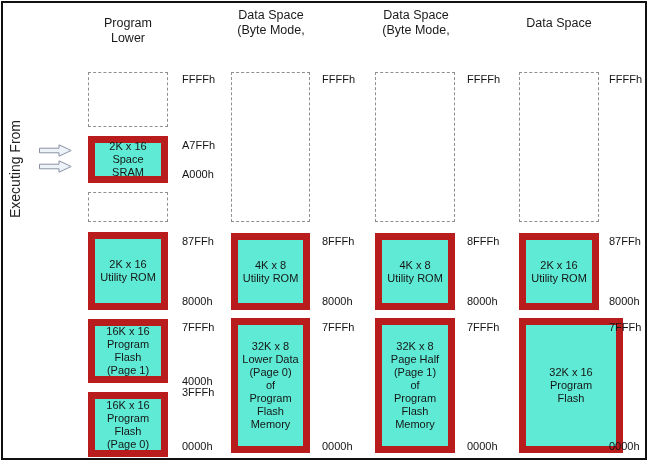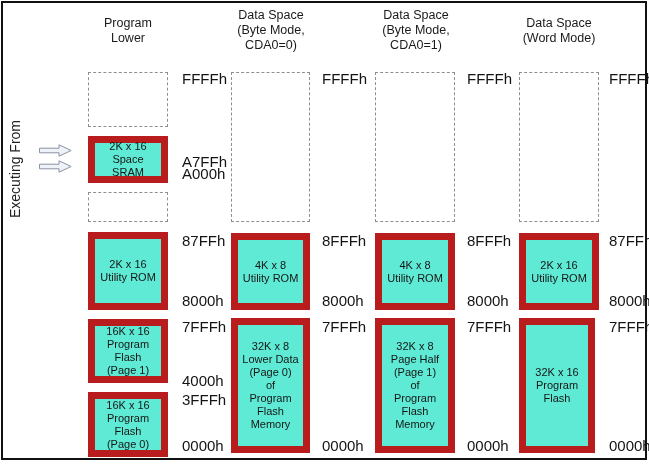--- a/index.html
+++ b/index.html
@@ -23,21 +23,21 @@
     font-size:12.5px;line-height:15px;color:#1a1a1a;
   }
   .box{
     position:absolute;box-sizing:border-box;
     display:flex;flex-direction:column;align-items:center;justify-content:center;
     font-size:11px;line-height:13px;text-align:center;color:#161616;
   }
   .box.solid{background:#5eead4;border:7px solid #b91c1c;}
   .box.dashed{background:transparent;border:1px dashed #8f8f8f;}
   .addr{
-    position:absolute;font-size:15px;line-height:12px;color:#141414;white-space:nowrap;
+    position:absolute;font-size:11px;line-height:12px;color:#141414;white-space:nowrap;
   }
   .arrow{position:absolute;width:33px;height:13px;}
 </style>
 </head>
 <body>
 
 <div class="canvas">
   <div class="frame"></div>
 
   <div class="vlabel">Executing From</div>
@@ -49,30 +49,27 @@
     <path d="M0.5,4.2 L20,4.2 L20,0.8 L32.2,6.5 L20,12.2 L20,8.8 L0.5,8.8 Z" fill="#eef2f9" stroke="#8a93a3" stroke-width="1"></path>
   </svg>
 
   <div class="hdr" style="left:63px;top:16px">
     <div>Program</div>
     <div>Lower</div>
   </div>
   <div class="hdr" style="left:206px;top:8px">
     <div>Data Space</div>
     <div>(Byte Mode,</div>
-    <div>CDA0=0)</div>
   </div>
   <div class="hdr" style="left:351px;top:8px">
     <div>Data Space</div>
     <div>(Byte Mode,</div>
-    <div>CDA0=1)</div>
   </div>
   <div class="hdr" style="left:494px;top:16px">
     <div>Data Space</div>
-    <div>(Word Mode)</div>
   </div>
 
   <div class="box dashed" style="left:88px;top:72px;width:80px;height:55px"></div>
   <div class="box solid" style="left:88px;top:136px;width:80px;height:47px">
     <div>2K x 16</div>
     <div>Space SRAM</div>
   </div>
   <div class="box dashed" style="left:88px;top:192px;width:80px;height:30px"></div>
   <div class="box solid" style="left:88px;top:232px;width:80px;height:78px">
     <div>2K x 16</div>
@@ -84,27 +81,27 @@
     <div>Flash</div>
     <div>(Page 1)</div>
   </div>
   <div class="box solid" style="left:88px;top:392px;width:80px;height:65px">
     <div>16K x 16</div>
     <div>Program</div>
     <div>Flash</div>
     <div>(Page 0)</div>
   </div>
   <div class="addr" style="left:182px;top:73px">FFFFh</div>
-  <div class="addr" style="left:182px;top:156px">A7FFh</div>
+  <div class="addr" style="left:182px;top:139px">A7FFh</div>
   <div class="addr" style="left:182px;top:168px">A000h</div>
   <div class="addr" style="left:182px;top:235px">87FFh</div>
   <div class="addr" style="left:182px;top:295px">8000h</div>
   <div class="addr" style="left:182px;top:321px">7FFFh</div>
   <div class="addr" style="left:182px;top:375px">4000h</div>
-  <div class="addr" style="left:182px;top:394px">3FFFh</div>
+  <div class="addr" style="left:182px;top:386px">3FFFh</div>
   <div class="addr" style="left:182px;top:440px">0000h</div>
 
   <div class="box dashed" style="left:231px;top:72px;width:79px;height:150px"></div>
   <div class="box solid" style="left:231px;top:233px;width:79px;height:77px">
     <div>4K x 8</div>
     <div>Utility ROM</div>
   </div>
   <div class="box solid" style="left:231px;top:318px;width:79px;height:135px">
     <div>32K x 8</div>
     <div>Lower Data</div>
@@ -138,21 +135,21 @@
   <div class="addr" style="left:467px;top:235px">8FFFh</div>
   <div class="addr" style="left:467px;top:295px">8000h</div>
   <div class="addr" style="left:467px;top:321px">7FFFh</div>
   <div class="addr" style="left:467px;top:440px">0000h</div>
 
   <div class="box dashed" style="left:519px;top:72px;width:80px;height:150px"></div>
   <div class="box solid" style="left:519px;top:233px;width:80px;height:77px">
     <div>2K x 16</div>
     <div>Utility ROM</div>
   </div>
-  <div class="box solid" style="left:519px;top:318px;width:76px;height:135px">
+  <div class="box solid" style="left:519px;top:318px;width:104px;height:135px">
     <div>32K x 16</div>
     <div>Program</div>
     <div>Flash</div>
   </div>
   <div class="addr" style="left:609px;top:73px">FFFFh</div>
   <div class="addr" style="left:609px;top:235px">87FFh</div>
   <div class="addr" style="left:609px;top:295px">8000h</div>
   <div class="addr" style="left:609px;top:321px">7FFFh</div>
   <div class="addr" style="left:609px;top:440px">0000h</div>
 </div>

